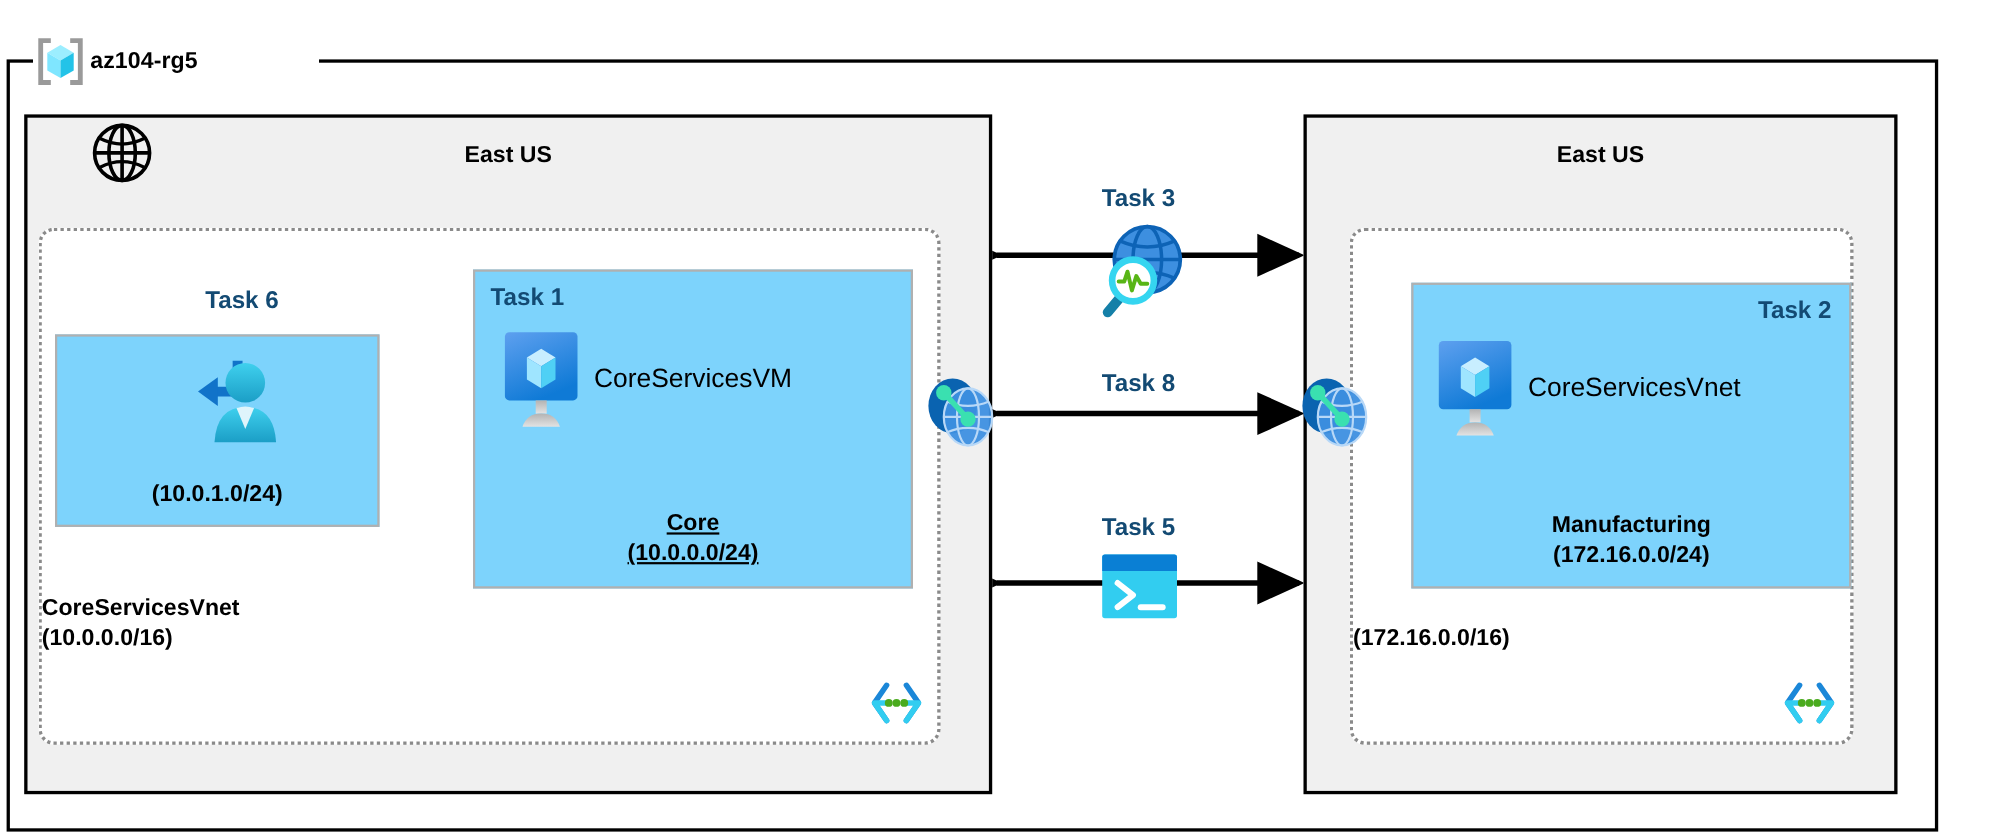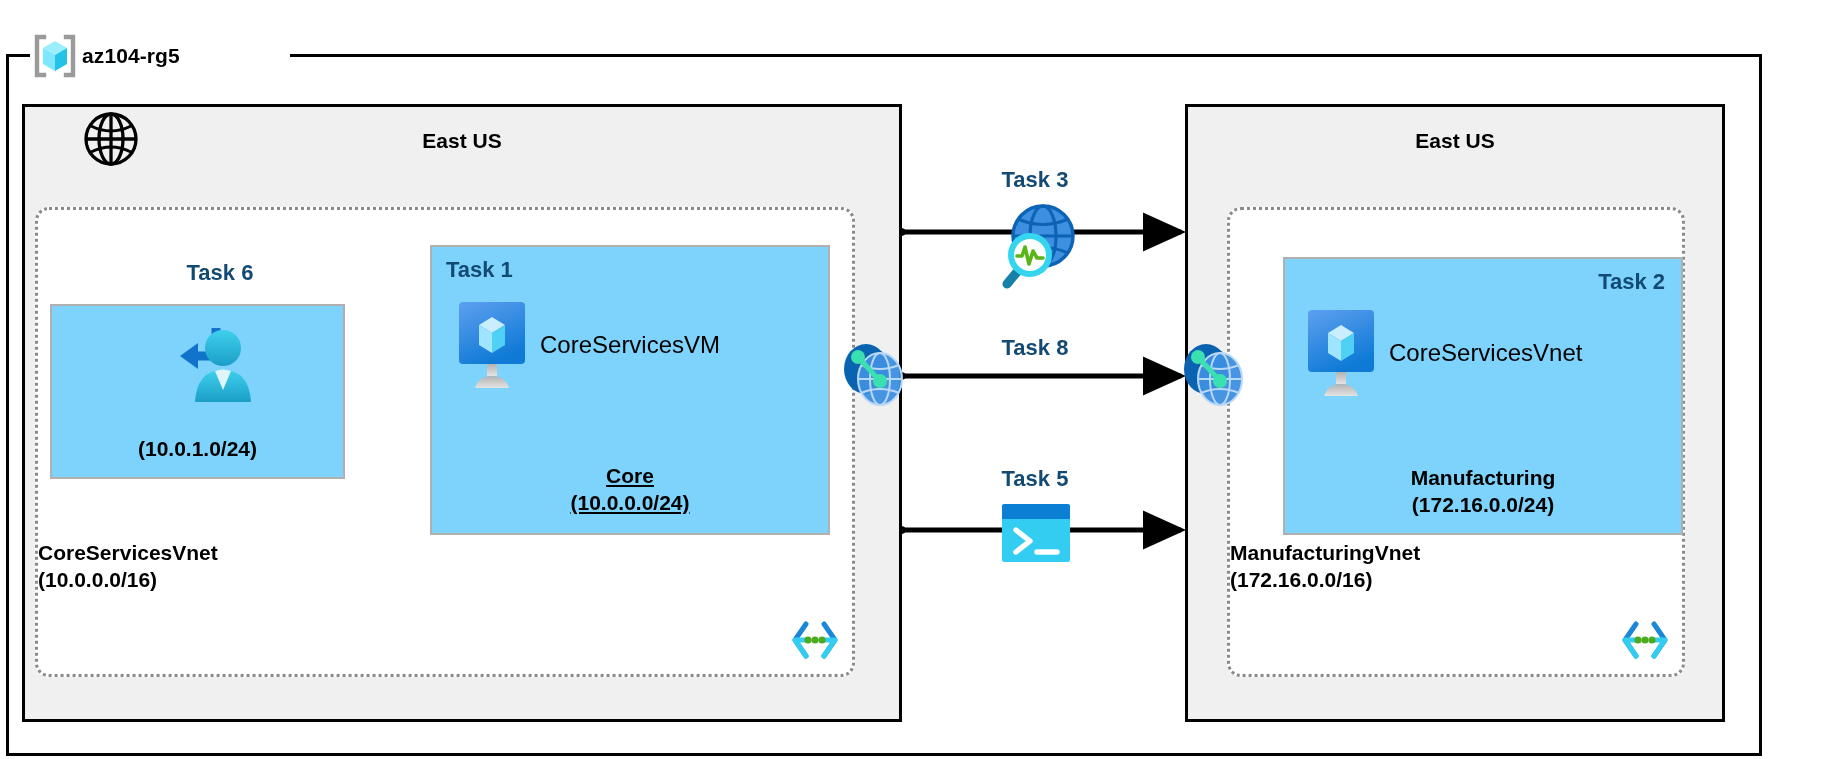--- a/index.html
+++ b/index.html
@@ -232,21 +232,20 @@
       <div>(10.0.0.0/24)</div>
     </div>
   </div>
 
   <div class="region" id="region-right">
     <div class="region-title">East US</div>
   </div>
 
   <div class="vnet" id="vnet-mfg">
     <div class="vnet-caption">
-      <div>ManufacturingVnet</div>
       <div>(172.16.0.0/16)</div>
     </div>
     <span class="vnet-corner">
       <svg width="46" height="40" viewBox="0 0 46 40" xmlns="http://www.w3.org/2000/svg">
         <path d="M14 4 L3 20 L14 36" fill="none" stroke="#1b87d8" stroke-width="5" stroke-linecap="round" stroke-linejoin="round"></path>
         <path d="M14 20 L3 20 L14 36" fill="none" stroke="#32cdf0" stroke-width="5" stroke-linecap="round" stroke-linejoin="round"></path>
         <path d="M32 4 L43 20 L32 36" fill="none" stroke="#1b87d8" stroke-width="5" stroke-linecap="round" stroke-linejoin="round"></path>
         <path d="M32 20 L43 20 L32 36" fill="none" stroke="#32cdf0" stroke-width="5" stroke-linecap="round" stroke-linejoin="round"></path>
         <circle cx="16" cy="20" r="3.6" fill="#4aab1e"></circle>
         <circle cx="23" cy="20" r="3.6" fill="#4aab1e"></circle>

